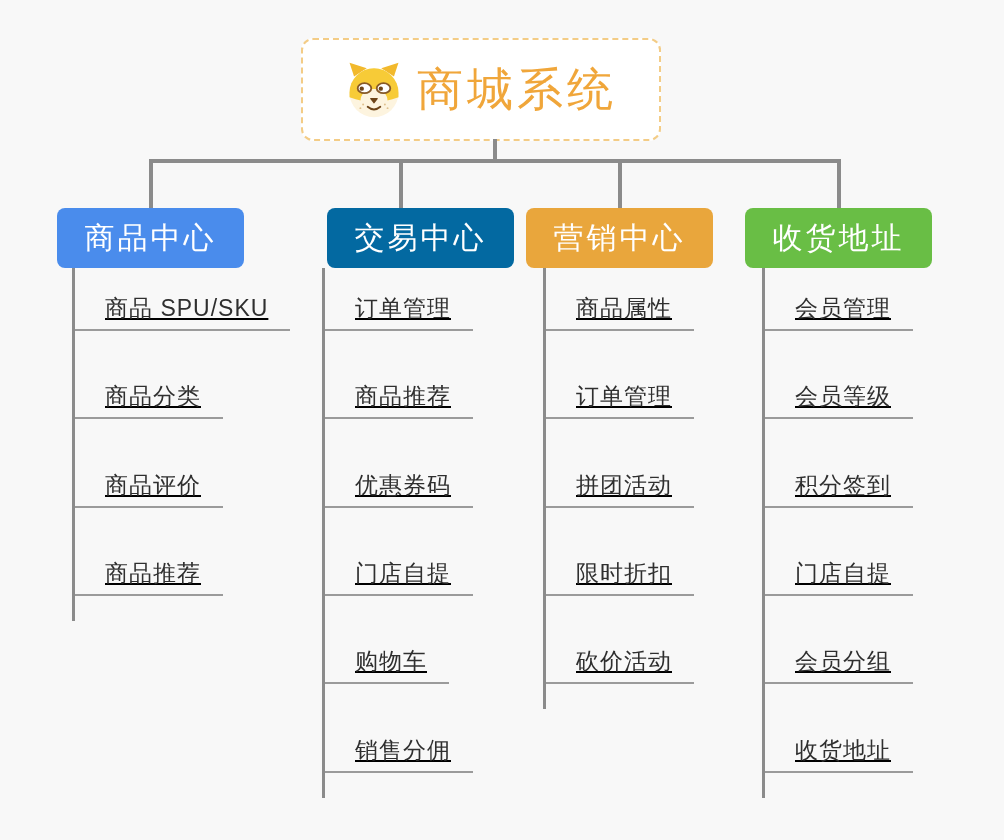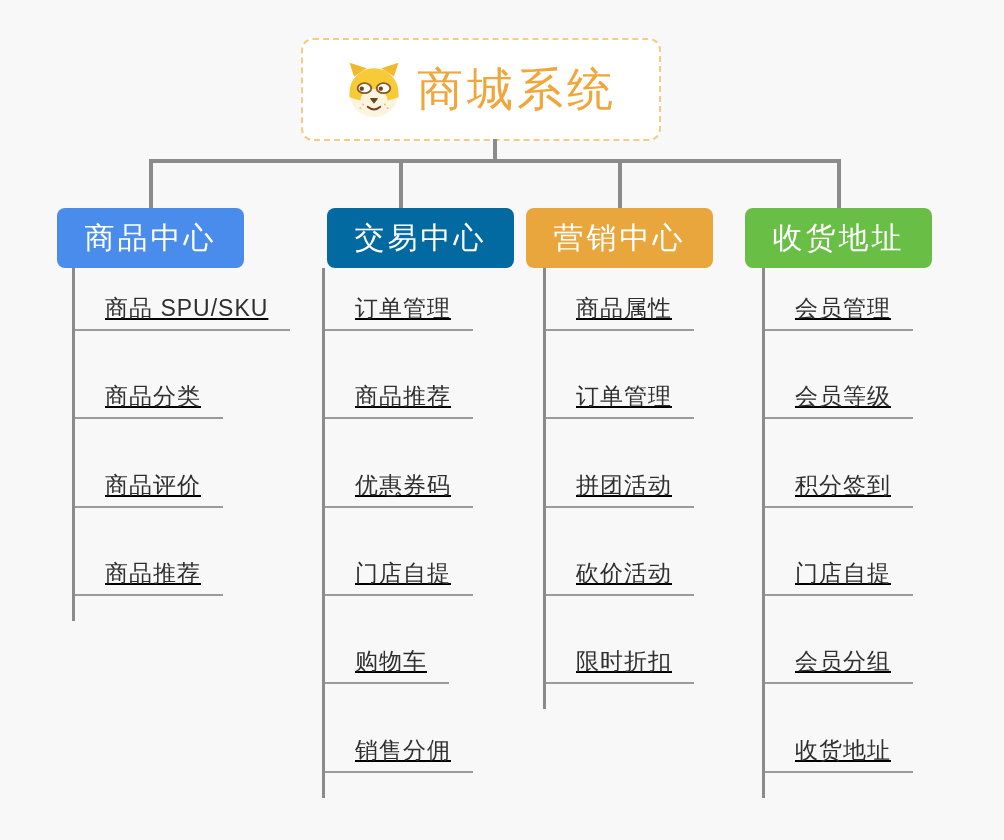--- a/index.html
+++ b/index.html
@@ -127,24 +127,24 @@
     <div class="row">
         <span class="child">商品属性</span>
       </div>
     <div class="row">
         <span class="child">订单管理</span>
       </div>
     <div class="row">
         <span class="child">拼团活动</span>
       </div>
     <div class="row">
-        <span class="child">砍价活动</span>
+        <span class="child">限时折扣</span>
       </div>
     <div class="row">
-        <span class="child">限时折扣</span>
+        <span class="child">砍价活动</span>
       </div>
   </div>
 
   <div class="branch b3" style="background: rgb(105, 190, 69);">
     <span class="branch-label">收货地址</span>
   </div>
   <div class="col c3">
     <div class="row">
         <span class="child">会员管理</span>
       </div>

